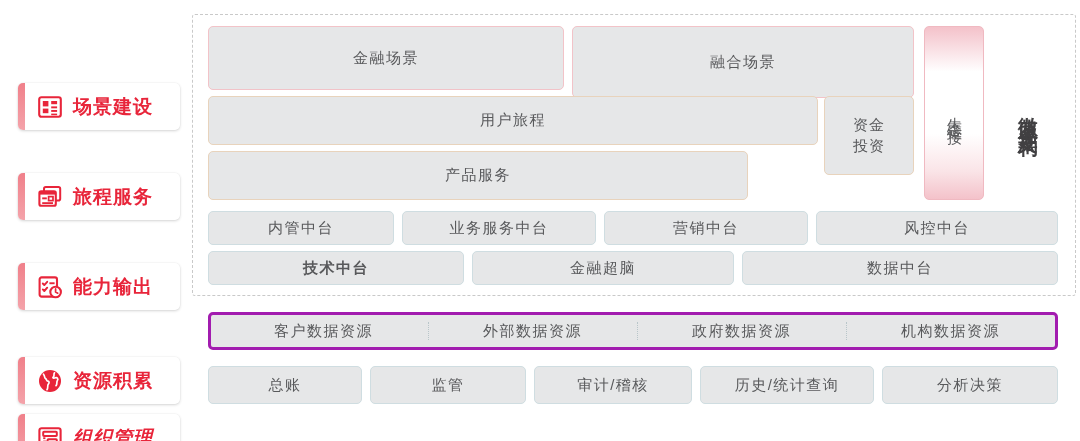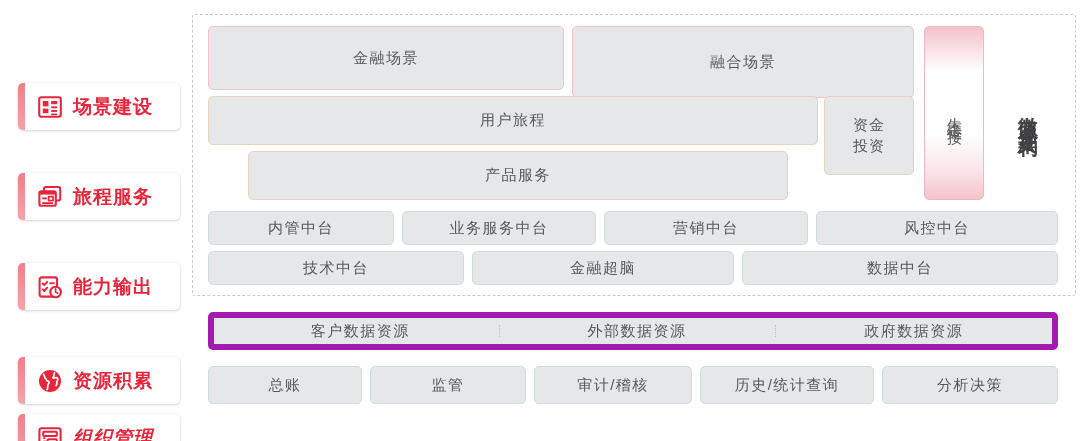--- a/index.html
+++ b/index.html
@@ -95,21 +95,21 @@
     display:flex;align-items:center;justify-content:center;
     writing-mode:vertical-rl;text-orientation:upright;
     font-size:20px;font-weight:bold;color:#414042;
     letter-spacing:5px;
   }
 
   
   .segbar{
     position:absolute;
     background:#e6e7e8;
-    border:6px solid #a21caf;
+    border:3px solid #a21caf;
     border-radius:5px;
     box-sizing:border-box;
     display:flex;
     padding-left:8px;
   }
   .seg{
     flex:1;
     display:flex;align-items:center;justify-content:center;
     color:#58595b;font-size:15px;letter-spacing:1.5px;
     white-space:nowrap;
@@ -197,44 +197,45 @@
 
   <div class="diagram">
 
     <div class="dashed-box"></div>
 
     <div class="cell pinkb" style="left:18px;top:26px;width:356px;height:64px;">金融场景</div>
     <div class="cell pinkb" style="left:382px;top:26px;width:342px;height:72px;">融合场景</div>
 
     <div class="cell tanb" style="left:18px;top:96px;width:610px;height:49px;">用户旅程</div>
 
-    <div class="cell tanb" style="left:18px;top:151px;width:540px;height:49px;margin-left:40px;">产品服务</div>
+    <div class="cell tanb" style="left:18px;top:151px;width:540px;height:49px;">产品服务</div>
 
     <div class="cell tanb two-line" style="left:634px;top:96px;width:90px;height:79px;">
         <span>资金</span>
         <span>投资</span>
       </div>
 
     <div class="eco" style="left:734px;top:26px;width:60px;height:174px;">生态链接</div>
 
     <div class="msa" style="left:808px;top:26px;width:62px;height:174px;">微服务架构</div>
 
     <div class="cell blueb" style="left:18px;top:211px;width:186px;height:34px;">内管中台</div>
     <div class="cell blueb" style="left:212px;top:211px;width:194px;height:34px;">业务服务中台</div>
     <div class="cell blueb" style="left:414px;top:211px;width:204px;height:34px;">营销中台</div>
     <div class="cell blueb" style="left:626px;top:211px;width:242px;height:34px;">风控中台</div>
 
-    <div class="cell blueb" style="left:18px;top:251px;width:256px;height:34px;">技术中台</div>
+    <div class="cell blueb" style="left:18px;top:251px;width:256px;height:34px;font-weight:bold;">技术中台</div>
     <div class="cell blueb" style="left:282px;top:251px;width:262px;height:34px;text-align:center;">金融超脑</div>
     <div class="cell blueb" style="left:552px;top:251px;width:316px;height:34px;">数据中台</div>
 
     <div class="segbar" style="left:18px;top:312px;width:850px;height:38px;">
       <div class="seg">客户数据资源</div>
       <div class="seg">外部数据资源</div>
       <div class="seg">政府数据资源</div>
+      <div class="seg">机构数据资源</div>
     </div>
 
     <div class="cell blueb" style="left:18px;top:366px;width:154px;height:38px;">总账</div>
     <div class="cell blueb" style="left:180px;top:366px;width:156px;height:38px;">监管</div>
     <div class="cell blueb" style="left:344px;top:366px;width:158px;height:38px;">审计/稽核</div>
     <div class="cell blueb" style="left:510px;top:366px;width:174px;height:38px;">历史/统计查询</div>
     <div class="cell blueb" style="left:692px;top:366px;width:176px;height:38px;">分析决策</div>
 
   </div>
 </div>

